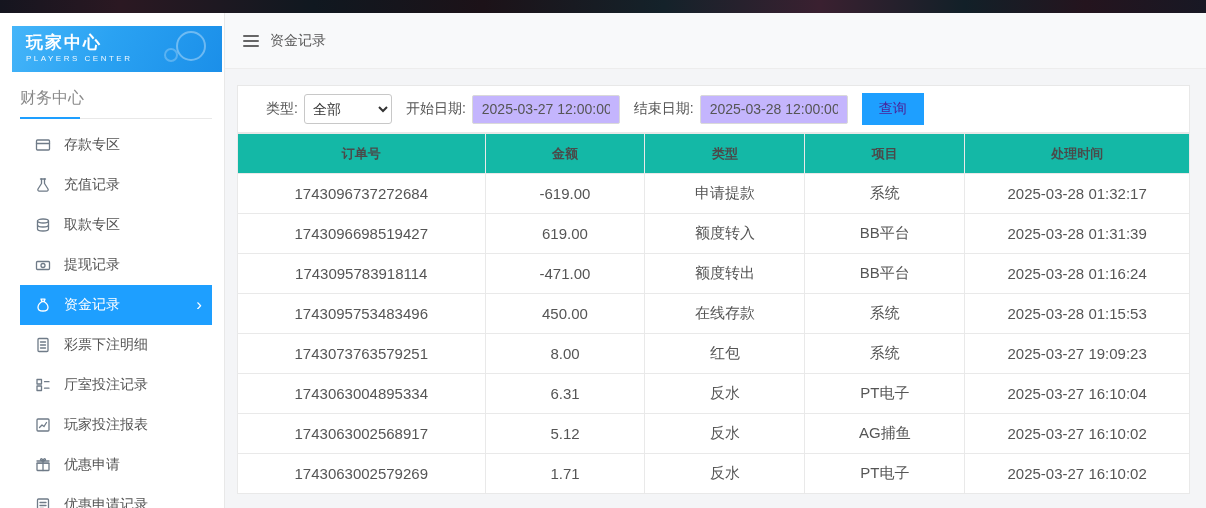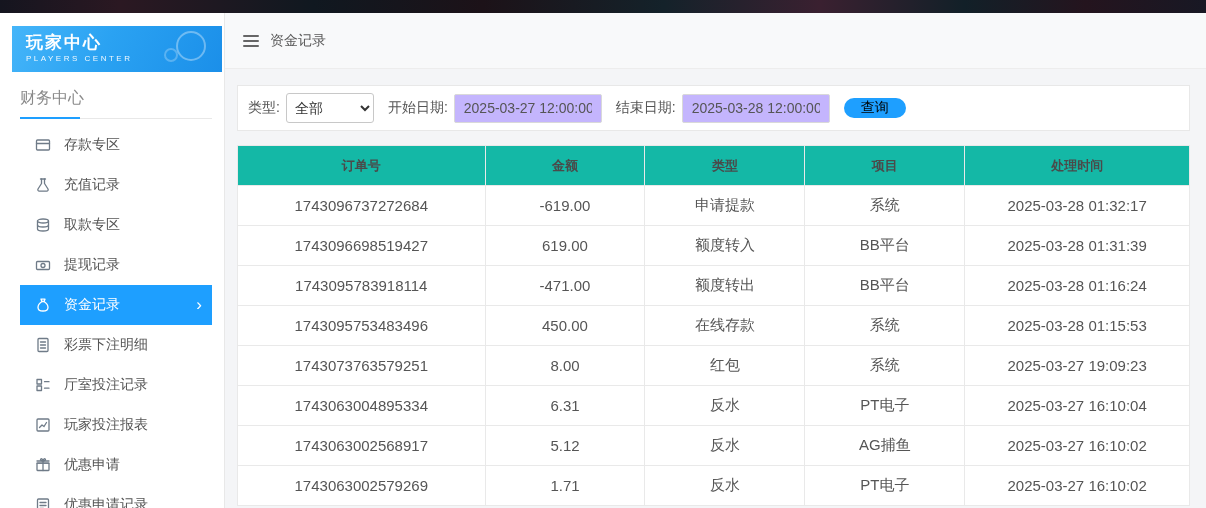--- a/index.html
+++ b/index.html
@@ -39,30 +39,30 @@
 
   
   .main { flex:1; min-width:0; background:#f4f5f7; display:flex; flex-direction:column; }
   .breadcrumb { height:56px; flex-shrink:0; display:flex; align-items:center; gap:11px; padding:0 18px;
     background:#f8f9fa; border-bottom:1px solid #ededed; color:#595959; font-size:14px; }
   .hamburger { width:16px; display:inline-flex; flex-direction:column; gap:3px; cursor:pointer; }
   .hamburger i { display:block; height:2px; background:#666; border-radius:1px; }
 
   .content { padding:16px 16px 0 12px; }
 
-  .filter-bar { background:#fff; border:1px solid #e8e8e8; padding:7px 10px; display:flex; align-items:center; margin-bottom:14px; }
+  .filter-bar { background:#fff; border:1px solid #e8e8e8; padding:7px 28px; display:flex; align-items:center; }
   .f-label { font-size:14px; color:#555; margin-right:6px; white-space:nowrap; }
   select.type-select { height:30px; width:88px; border:1px solid #c8c8c8; border-radius:3px;
     font-size:14px; color:#333; background:#fff; padding:0 4px; margin-right:14px;
     font-family:"Liberation Sans","DejaVu Sans",sans-serif; }
   input.date-input { height:29px; width:148px; border:1px solid #d9d9d9; border-radius:2px;
     padding:0 9px; font-size:14px; color:#555; background:#c4b5fd; margin-right:14px;
     font-family:"Liberation Sans","DejaVu Sans",sans-serif; }
-  .btn-search { height:20px; padding:0 17px; background:#1e9fff; color:#000000; border:none;
-    border-radius:10px; font-size:14px; cursor:pointer; font-family:inherit; }
+  .btn-search { height:32px; padding:0 17px; background:#1e9fff; color:#4c1d95; border:none;
+    border-radius:0; font-size:14px; cursor:pointer; font-family:inherit; }
 
   table.records { width:100%; border-collapse:collapse; background:#fff; table-layout:fixed; }
   table.records th, table.records td { border:1px solid #e9e9e9; text-align:center; height:40px; padding:0 6px;
     overflow:hidden; white-space:nowrap; }
   table.records th { background:#14b8a6; color:#4a4a4a; font-size:13px; font-weight:bold; }
   table.records td { color:#555; font-size:15px; }
   col.c-order { width:26%; } col.c-amount { width:16.8%; } col.c-type { width:16.8%; }
   col.c-item { width:16.8%; } col.c-time { width:23.6%; }
 </style>
 </head>

